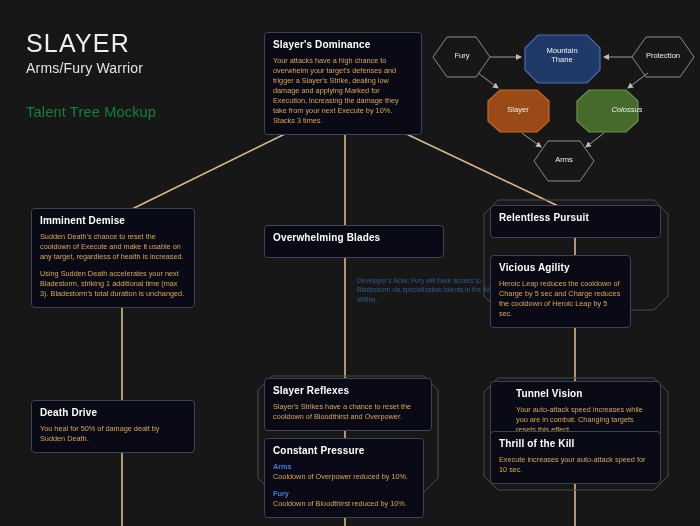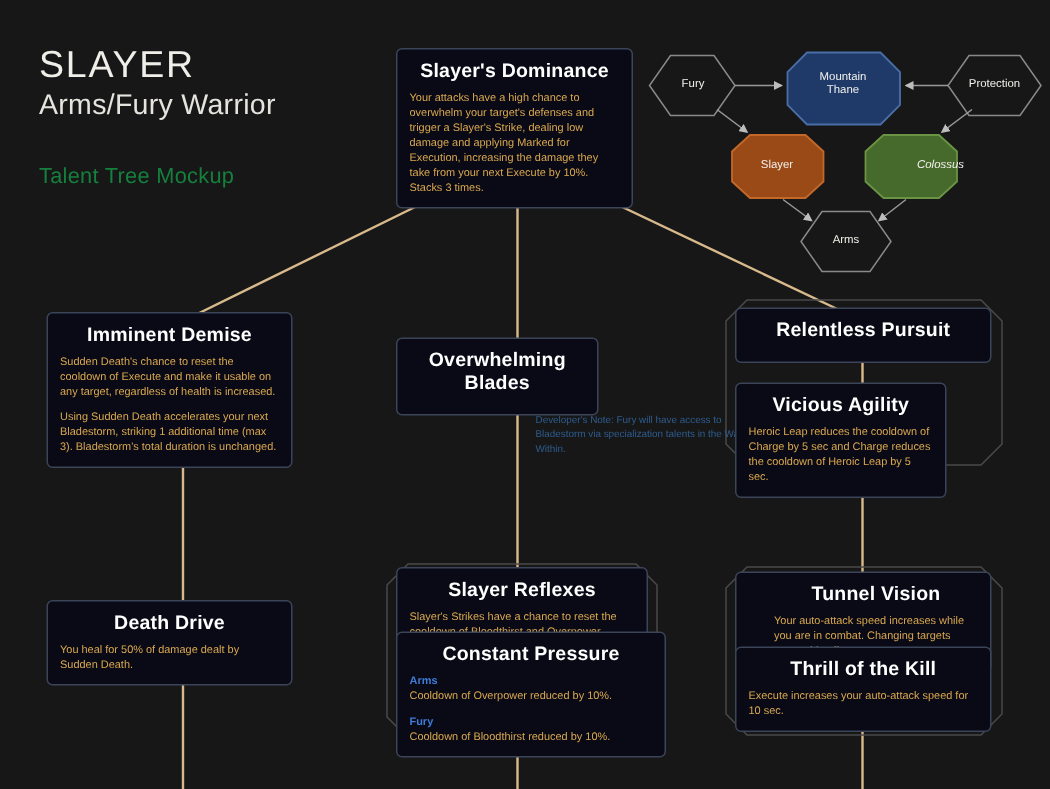--- a/index.html
+++ b/index.html
@@ -13,34 +13,34 @@
 
   #wires { position: absolute; inset: 0; width: 700px; height: 526px; z-index: 1; }
   #nodes { position: absolute; inset: 0; width: 700px; height: 526px; z-index: 2; }
 
   
   .title-block { position: absolute; left: 26px; top: 30px; z-index: 5; }
   .t-main {
     font-size: 25px; letter-spacing: 1.2px; color: #efeee9;
     font-weight: 400; line-height: 1.05;
   }
-  .t-sub { font-size: 19px; color: #e6e4de; margin-top: 4px; letter-spacing: .2px; }
+  .t-sub { font-size: 14px; color: #e6e4de; margin-top: 4px; letter-spacing: .2px; }
   .t-mock { font-size: 14.5px; color: #15803d; margin-top: 28px; letter-spacing: .2px; }
 
   
   .card {
     position: absolute; z-index: 4;
     background: #0a0a16;
     border: 1px solid #3b4458;
     border-radius: 4px;
     padding: 6px 8px 8px 8px;
   }
   .card-title {
-    color: #ffffff; font-size: 13px; font-weight: bold;
-    letter-spacing: .15px; margin-bottom: 6px; text-align: center;
+    color: #ffffff; font-size: 10px; font-weight: bold;
+    letter-spacing: .15px; margin-bottom: 6px;
   }
   .card-body { color: #d9a84e; font-size: 7.3px; line-height: 1.38; }
   .card-body p { margin: 0; }
   .card-body p + p { margin-top: 7px; }
   .spec-head { color: #3d7dd8; font-size: 7.3px; font-weight: bold; line-height: 1.38; }
   .spec-line { color: #d9a84e; font-size: 7.3px; line-height: 1.38; }
   .spec-grp + .spec-grp { margin-top: 7px; }
 
   
   .dev-note {
@@ -126,21 +126,21 @@
   </div>
 
   <div class="card" style="left:31px; top:208px; width:164px;">
     <div class="card-title">Imminent Demise</div>
     <div class="card-body">
       <p>Sudden Death's chance to reset the cooldown of Execute and make it usable on any target, regardless of health is increased.</p>
       <p>Using Sudden Death accelerates your next Bladestorm, striking 1 additional time (max 3). Bladestorm's total duration is unchanged.</p>
     </div>
   </div>
 
-  <div class="card" style="left:264px; top:225px; width:135px;">
+  <div class="card" style="left:264px; top:225px; width:180px;">
     <div class="card-title">Overwhelming Blades</div>
   </div>
 
   <div class="dev-note" style="left:357px; top:276px;">Developer's Note: Fury will have access to Bladestorm via specialization talents in the War Within.</div>
 
   <div class="card" style="left:490px; top:205px; width:171px;">
     <div class="card-title">Relentless Pursuit</div>
   </div>
 
   <div class="card" style="left:490px; top:255px; width:141px;">
@@ -157,21 +157,21 @@
       </div>
   </div>
 
   <div class="card" style="left:264px; top:378px; width:168px;">
     <div class="card-title">Slayer Reflexes</div>
     <div class="card-body">
         <p>Slayer's Strikes have a chance to reset the cooldown of Bloodthirst and Overpower.</p>
       </div>
   </div>
 
-  <div class="card" style="left:264px; top:421px; width:180px;">
+  <div class="card" style="left:264px; top:438px; width:160px;">
     <div class="card-title">Constant Pressure</div>
     <div class="card-body">
       <div class="spec-grp">
         <div class="spec-head">Arms</div>
         <div class="spec-line">Cooldown of Overpower reduced by 10%.</div>
       </div>
       <div class="spec-grp">
         <div class="spec-head">Fury</div>
         <div class="spec-line">Cooldown of Bloodthirst reduced by 10%.</div>
       </div>

